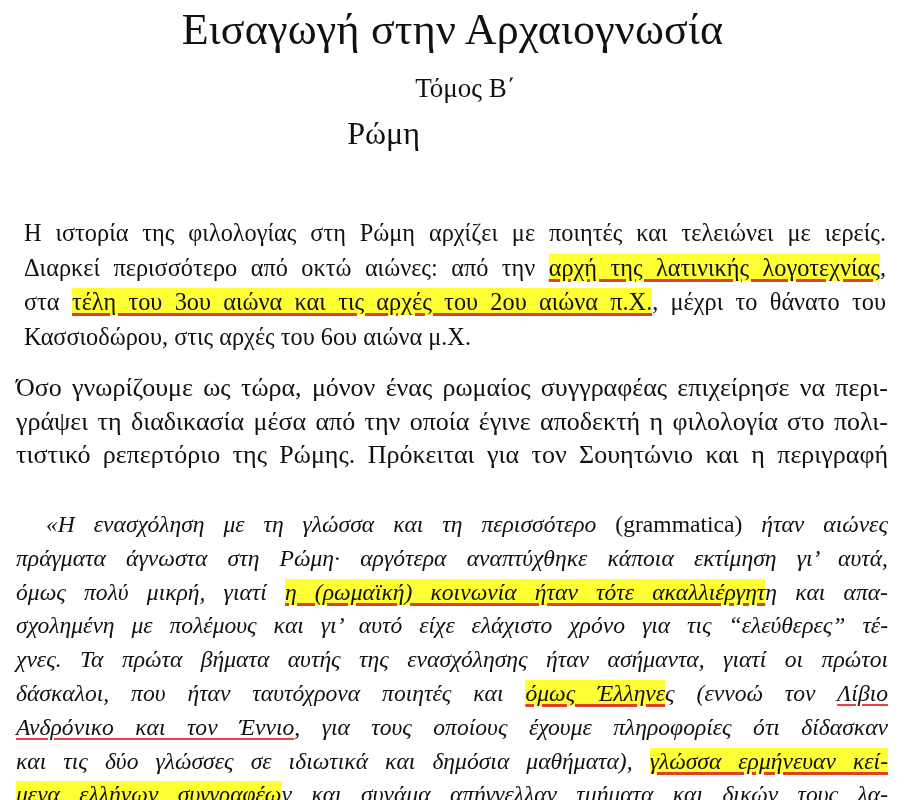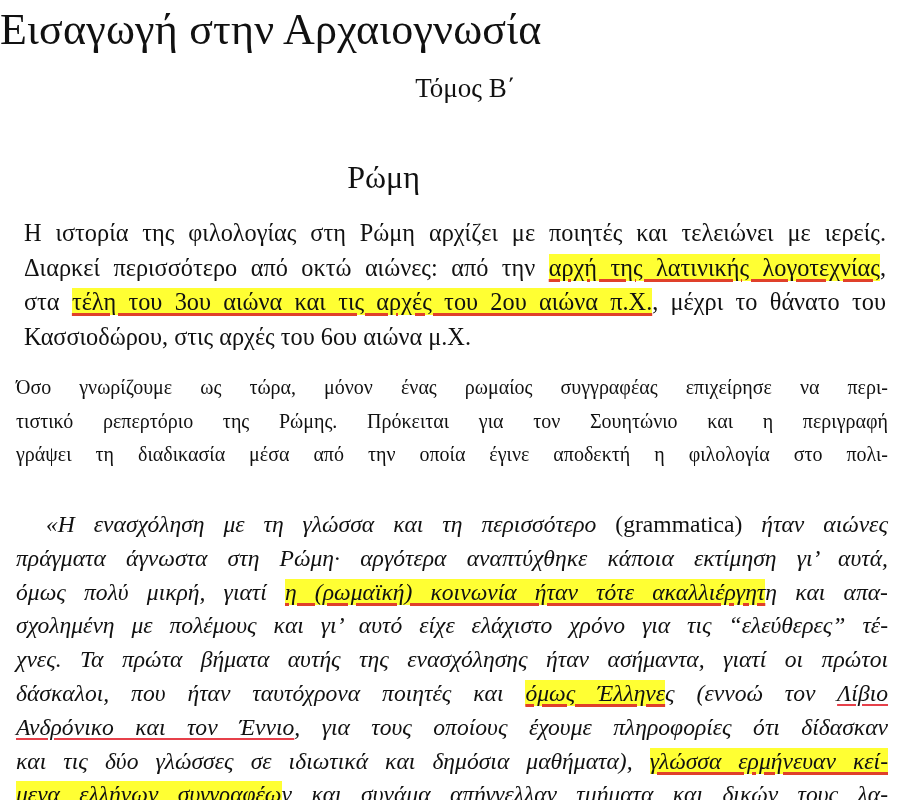--- a/index.html
+++ b/index.html
@@ -3,38 +3,38 @@
 <meta charset="utf-8">
 <style>
   html, body { margin: 0; padding: 0; background: #ffffff; }
   body {
     width: 905px; height: 800px; overflow: hidden; position: relative;
     font-family: "Liberation Serif", "DejaVu Serif", serif;
     color: #111111;
   }
   .title {
     position: absolute; left: 0; width: 905px; top: 4px;
-    font-size: 44px; line-height: 52px; letter-spacing: 0.2px;
+    text-align: center; font-size: 44px; line-height: 52px; letter-spacing: 0.2px;
   }
   .subtitle {
     position: absolute; left: 0; width: 905px; top: 72px;
     text-align: center; font-size: 27px; line-height: 32px; padding-left: 26px; box-sizing: border-box;
   }
   .section {
     position: absolute; left: 0; width: 747px; top: 113px;
-    text-align: center; font-size: 32px; line-height: 40px; padding-left: 20px; box-sizing: border-box; margin-top: 44px;
+    text-align: center; font-size: 32px; line-height: 40px; padding-left: 20px; box-sizing: border-box;
   }
   .para {
     position: absolute; left: 22px; width: 864px;
     font-size: 24.3px; line-height: 34.5px; text-align: justify; margin-top: 44px;
   }
   .para .line { display: block; white-space: nowrap; text-align-last: justify; text-align: justify; }
   .para .line.last { text-align-last: left; }
   #p1 { top: 172px; left: 24px; width: 862px; }
-  #p2 { top: 327px; left: 16px; width: 872px; font-size: 20px; line-height: 33.6px; }
+  #p2 { top: 327px; left: 16px; width: 872px; font-size: 26px; line-height: 33.6px; }
   #p3 { top: 464px; left: 16px; width: 872px; font-size: 23.6px; line-height: 33.8px; font-style: italic; }
   #p3 .line.first { padding-left: 30px; }
   .hl {
     background: #ffff33;
     text-decoration: underline; text-decoration-color: #e0402a;
     text-decoration-thickness: 3px; text-underline-offset: 3px; font-family: Liberation Serif, serif;
   }
   .ul-red {
     text-decoration: underline; text-decoration-color: #e6404a;
     text-decoration-thickness: 2px; text-underline-offset: 3px;
@@ -52,22 +52,22 @@
 
   <div class="para" id="p1">
     <span class="line"><span>Η ιστορία της φιλολογίας στη Ρώμη αρχίζει με ποιητές και τελειώνει με ιερείς.</span></span>
     <span class="line"><span>Διαρκεί περισσότερο από οκτώ αιώνες: από την </span><span class="hl">αρχή της λατινικής λογοτεχνίας</span><span>,</span></span>
     <span class="line"><span>στα </span><span class="hl">τέλη του 3ου αιώνα και τις αρχές του 2ου αιώνα π.Χ.</span><span>, μέχρι το θάνατο του</span></span>
     <span class="line last"><span>Κασσιοδώρου, στις αρχές του 6ου αιώνα μ.Χ.</span></span>
   </div>
 
   <div class="para" id="p2">
     <span class="line">Όσο γνωρίζουμε ως τώρα, μόνον ένας ρωμαίος συγγραφέας επιχείρησε να περι-</span>
+    <span class="line">γράψει τη διαδικασία μέσα από την οποία έγινε αποδεκτή η φιλολογία στο πολι-</span>
     <span class="line">τιστικό ρεπερτόριο της Ρώμης. Πρόκειται για τον Σουητώνιο και η περιγραφή</span>
-    <span class="line">γράψει τη διαδικασία μέσα από την οποία έγινε αποδεκτή η φιλολογία στο πολι-</span>
   </div>
 
   <div class="para" id="p3">
     <span class="line first"><span>«Η ενασχόληση με τη γλώσσα και τη περισσότερο </span><span class="upright">(grammatica)</span><span> ήταν αιώνες</span></span>
     <span class="line">πράγματα άγνωστα στη Ρώμη· αργότερα αναπτύχθηκε κάποια εκτίμηση γι’ αυτά,</span>
     <span class="line"><span>όμως πολύ μικρή, γιατί </span><span class="hl">η (ρωμαϊκή) κοινωνία ήταν τότε ακαλλιέργητ</span><span>η και απα-</span></span>
     <span class="line">σχολημένη με πολέμους και γι’ αυτό είχε ελάχιστο χρόνο για τις “ελεύθερες” τέ-</span>
     <span class="line">χνες. Τα πρώτα βήματα αυτής της ενασχόλησης ήταν ασήμαντα, γιατί οι πρώτοι</span>
     <span class="line"><span>δάσκαλοι, που ήταν ταυτόχρονα ποιητές και </span><span class="hl">όμως Έλληνε</span><span>ς (εννοώ τον </span><span class="ul-red">Λίβιο</span></span>
     <span class="line"><span class="ul-red">Ανδρόνικο και τον Έννιο</span><span>, για τους οποίους έχουμε πληροφορίες ότι δίδασκαν</span></span>

